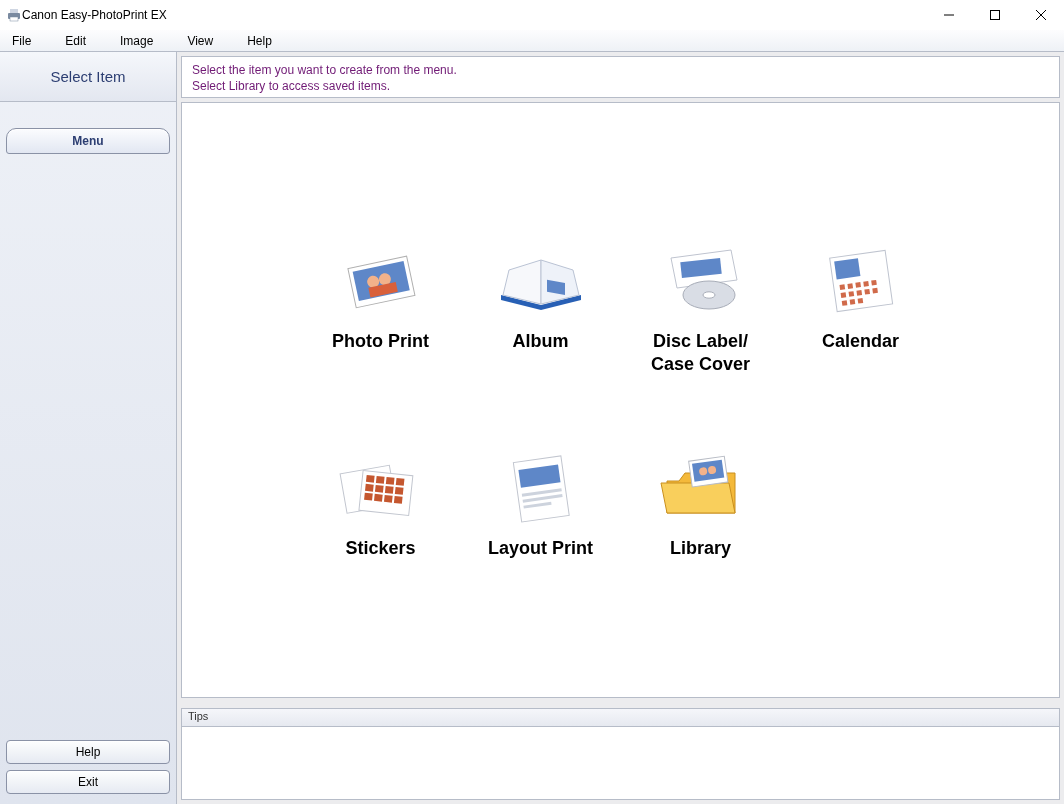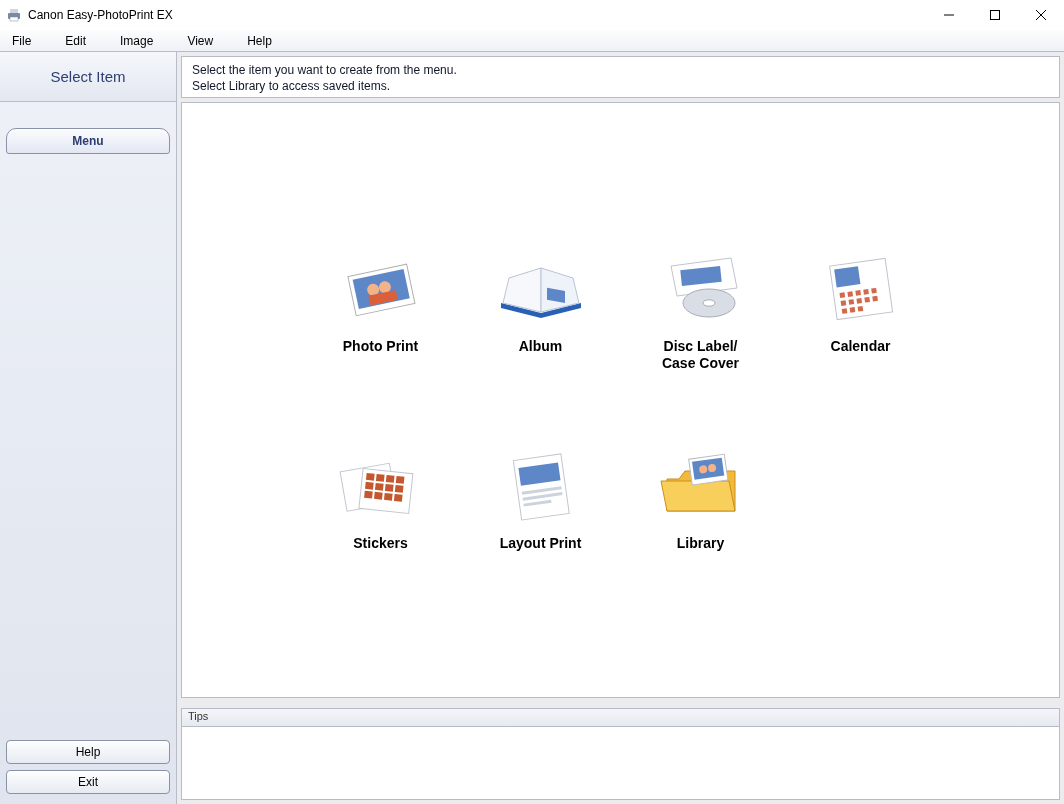--- a/index.html
+++ b/index.html
@@ -3,21 +3,21 @@
 <meta charset="utf-8">
 <style>
   * { box-sizing: border-box; margin: 0; padding: 0; font-family: "Segoe UI", Tahoma, sans-serif; }
   html, body { width: 1064px; height: 804px; overflow: hidden; background: #fff; }
 
   
   .titlebar {
     height: 30px; display: flex; align-items: center; justify-content: space-between;
     background: #fff; padding-left: 6px;
   }
-  .titlebar-left { display: flex; align-items: center; gap: 6px; }
+  .titlebar-left { display: flex; align-items: center; }
   .titlebar-title { font-size: 12px; color: #000; }
   .win-controls { display: flex; height: 100%; }
   .win-btn { width: 46px; height: 30px; display: flex; align-items: center; justify-content: center; cursor: pointer; }
   .win-btn svg { width: 10px; height: 10px; stroke: #000; stroke-width: 1; fill: none; }
 
   
   .menubar {
     height: 22px; display: flex; align-items: center; gap: 18px;
     background: linear-gradient(#fdfdfe, #eef1f6);
     border-bottom: 1px solid #b6bcc8; padding: 0 4px; font-size: 12px;
@@ -55,38 +55,38 @@
     background: linear-gradient(#fdfefe, #e6eaf2);
     border: 1px solid #8a92a6; border-radius: 4px; cursor: pointer;
     box-shadow: inset 0 1px 0 #fff;
   }
 
   
   .rightcol { flex: 1; display: flex; flex-direction: column; background: #ececee; }
 
   .instruction-box {
     margin: 4px 4px 2px 4px; padding: 6px 10px; background: #fff;
-    border: 1px solid #b6bcc8; font-size: 12px; color: #0f172a; line-height: 1.3;
+    border: 1px solid #b6bcc8; font-size: 12px; color: #701a75; line-height: 1.3;
     height: 42px;
   }
 
   .grid-area {
     flex: 1; margin: 2px 4px; background: #fff; border: 1px solid #b6bcc8;
     display: flex; align-items: center; justify-content: center;
   }
   .menu-grid {
     display: grid; grid-template-columns: repeat(4, 160px);
     column-gap: 0; row-gap: 60px;
   }
   .grid-item {
     display: flex; flex-direction: column; align-items: center; gap: 10px;
     cursor: pointer; padding: 6px;
   }
   .grid-icon { width: 100px; height: 80px; display: flex; align-items: center; justify-content: center; }
-  .grid-label { font-size: 14px; font-weight: bold; color: #000; text-align: center; white-space: pre-line; line-height: 1.25; }
+  .grid-label { font-size: 18px; font-weight: bold; color: #000; text-align: center; white-space: pre-line; line-height: 1.25; }
 
   .tips-header {
     margin: 8px 4px 0 4px; height: 18px; background: linear-gradient(#f5f6fa,#e6e9f0);
     border: 1px solid #b6bcc8; border-bottom: none; font-size: 11px; color: #333;
     padding: 1px 6px;
   }
   .tips-body {
     margin: 0 4px 4px 4px; height: 74px; background: #fff; border: 1px solid #b6bcc8;
   }
 

